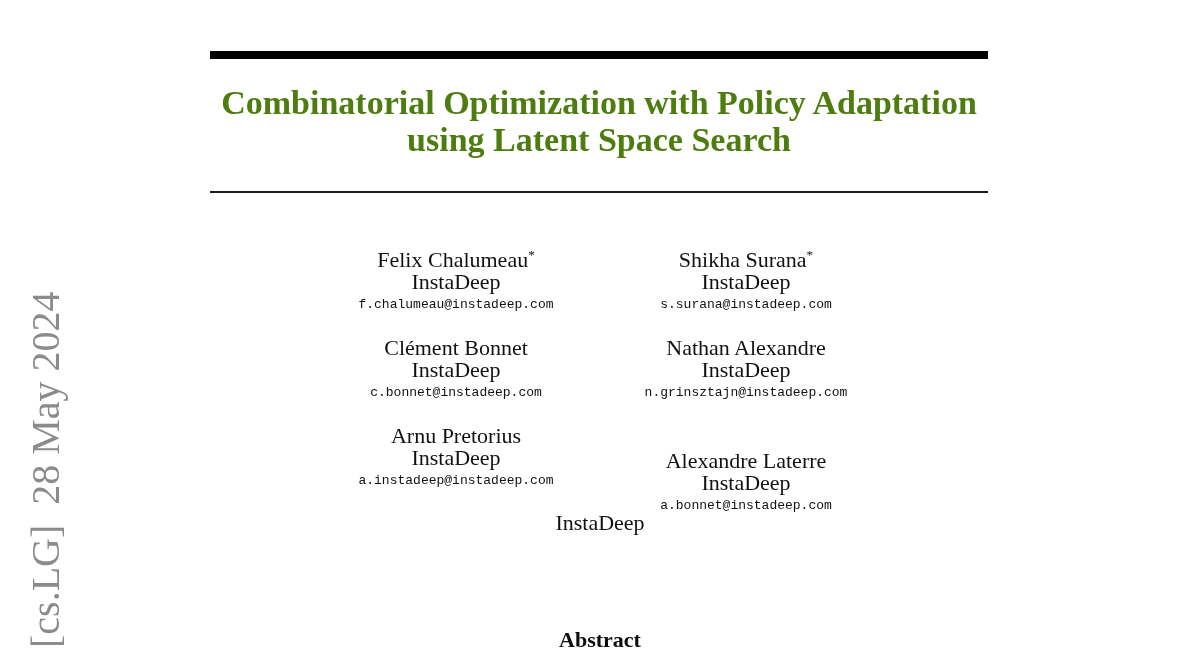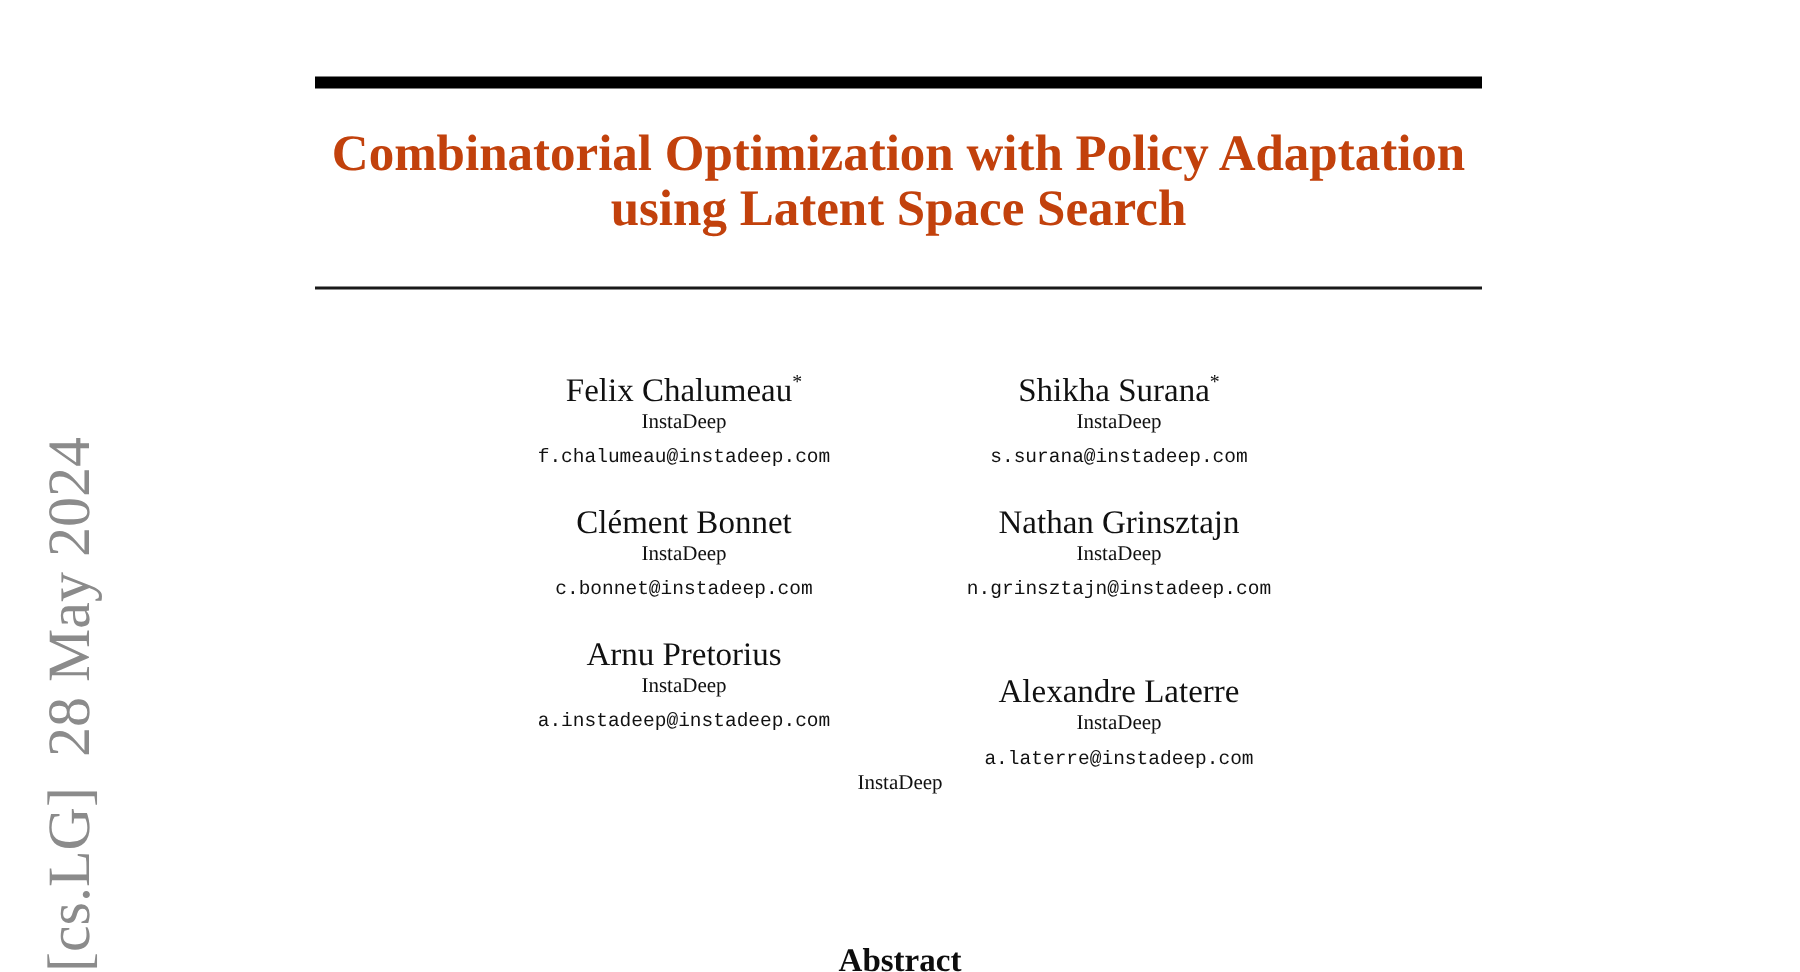--- a/index.html
+++ b/index.html
@@ -35,39 +35,39 @@
   .title {
     position: absolute;
     left: 210px;
     top: 84px;
     width: 778px;
     margin: 0;
     text-align: center;
     font-size: 34px;
     line-height: 37px;
     font-weight: bold;
-    color: #c2410c;
+    color: #4d7c0f;
   }
   .author {
     position: absolute;
     width: 300px;
     text-align: center;
   }
   .author-name {
     font-size: 22px;
     line-height: 23px;
     font-weight: normal;
     white-space: nowrap;
   }
   .author-name sup {
     font-size: 60%;
     line-height: 0;
   }
   .author-affil {
-    font-size: 14px;
+    font-size: 22px;
     line-height: 22px;
   }
   .author-email {
     font-family: "Liberation Mono", monospace;
     font-size: 13px;
     line-height: 23px;
     white-space: nowrap;
     text-align: center;
   }
   .pos-r1c1 { left: 306px; top: 248px; }
@@ -128,35 +128,35 @@
     <div class="author-email">s.surana@instadeep.com</div>
   </div>
 
   <div class="author pos-r2c1">
     <div class="author-name"><span>Clément Bonnet</span><sup></sup></div>
     <div class="author-affil">InstaDeep</div>
     <div class="author-email">c.bonnet@instadeep.com</div>
   </div>
 
   <div class="author pos-r2c2">
-    <div class="author-name"><span>Nathan Grinsztajn</span><sup></sup></div>
+    <div class="author-name"><span>Nathan Alexandre</span><sup></sup></div>
     <div class="author-affil">InstaDeep</div>
     <div class="author-email">n.grinsztajn@instadeep.com</div>
   </div>
 
   <div class="author pos-r3c1">
     <div class="author-name"><span>Arnu Pretorius</span><sup></sup></div>
     <div class="author-affil">InstaDeep</div>
     <div class="author-email">a.instadeep@instadeep.com</div>
   </div>
 
   <div class="author pos-r3c2">
     <div class="author-name"><span>Alexandre Laterre</span><sup></sup></div>
     <div class="author-affil">InstaDeep</div>
-    <div class="author-email">a.laterre@instadeep.com</div>
+    <div class="author-email">a.bonnet@instadeep.com</div>
   </div>
 
   <div class="author pos-r4c">
     <div class="author-affil">InstaDeep</div>
   </div>
 
   <div class="abstract-heading">Abstract</div>
 
 </div>
 

